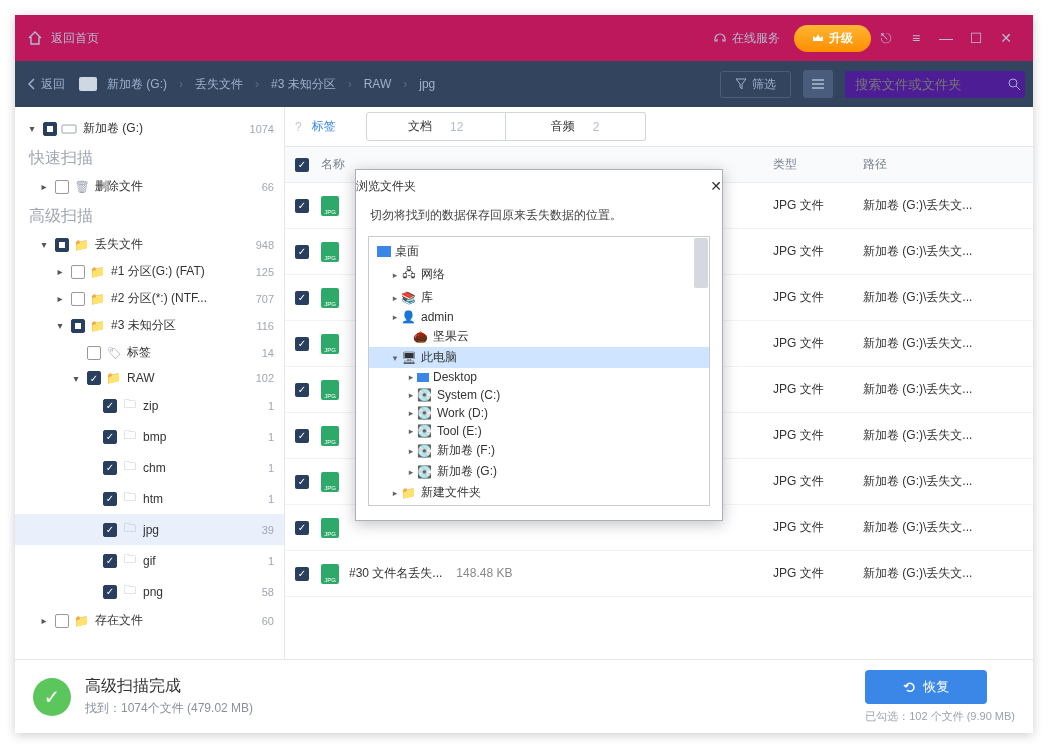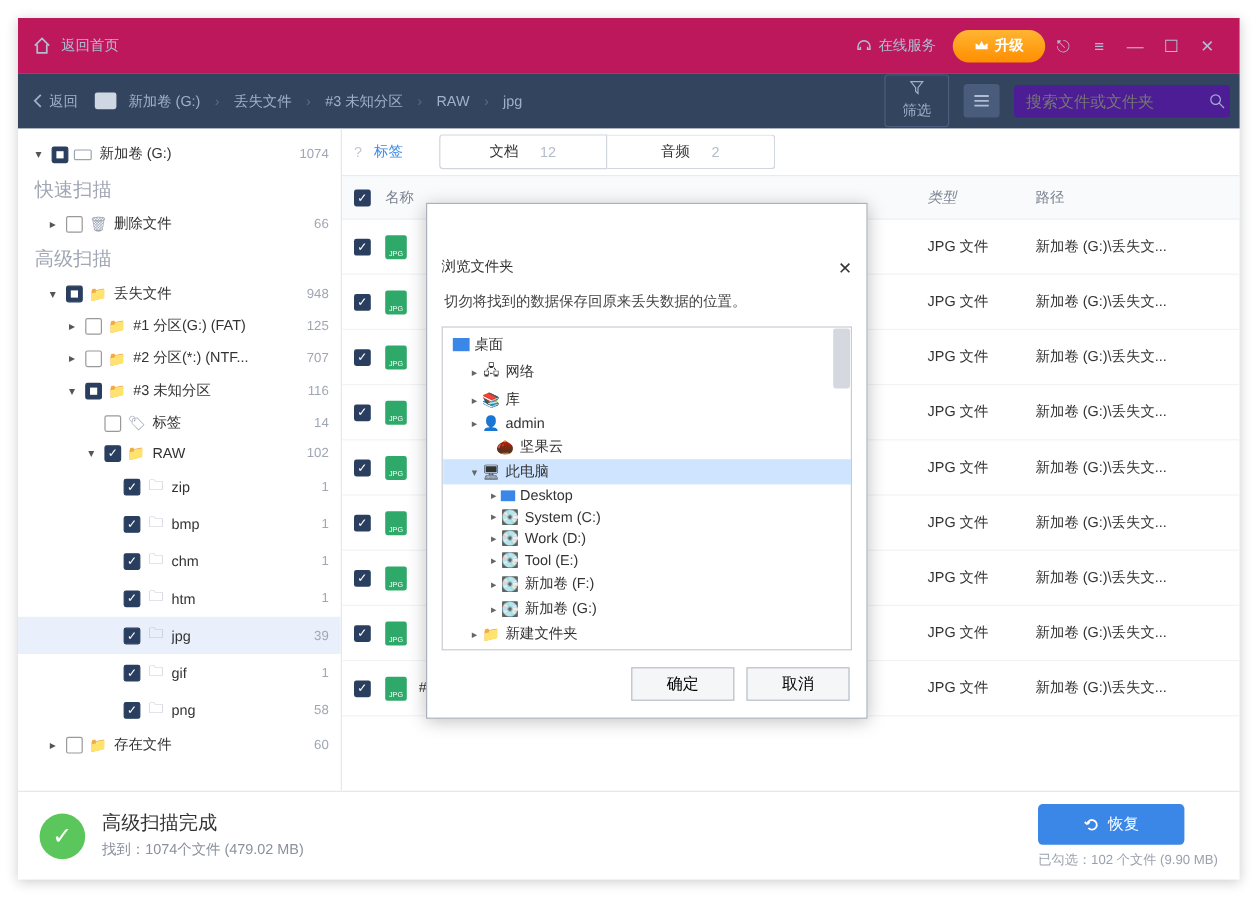--- a/index.html
+++ b/index.html
@@ -10,21 +10,21 @@
 .titlebar .spacer { flex:1; }
 .titlebar .svc { display:flex; align-items:center; gap:5px; margin-right:14px; cursor:pointer; }
 .titlebar .upgrade { background:linear-gradient(#ffb533,#ff8e00); color:#fff; padding:5px 18px; border-radius:14px; display:flex; align-items:center; gap:5px; cursor:pointer;font-weight:bold; }
 .titlebar .winbtn { width:30px; text-align:center; font-size:14px; cursor:pointer; }
 .toolbar { height:46px; background:#33445f; display:flex; align-items:center; padding:0 12px; color:#9fb0cc; gap:6px; }
 .toolbar .back { cursor:pointer; display:flex; align-items:center; gap:4px; margin-right:8px; }
 .toolbar .disk-ico{width:18px;height:14px;background:#cfd7e3;border-radius:2px;margin-right:4px;position:relative;}
 .toolbar .crumb{cursor:pointer;}
 .toolbar .sep{margin:0 6px;color:#5a6b88;}
 .toolbar .spacer{flex:1;}
-.toolbar .filter{border:1px solid #4a5d7d;padding:4px 14px;border-radius:3px;display:flex;align-items:center;gap:5px;cursor:pointer;flex-direction:column;}
+.toolbar .filter{border:1px solid #4a5d7d;padding:4px 14px;border-radius:3px;display:flex;align-items:center;gap:5px;cursor:pointer;}
 .toolbar .viewbtn{width:30px;height:28px;background:#495c7c;border-radius:3px;display:flex;align-items:center;justify-content:center;cursor:pointer;margin:0 6px;}
 .toolbar .search{background:#4c1d95;border:none;padding:6px 10px;width:180px;color:#9fb0cc;border-radius:3px;}
 .toolbar .search-ico{margin-left:-24px;cursor:pointer;}
 .body{flex:1;display:flex;overflow:hidden;}
 .sidebar{width:270px;border-right:1px solid #e5e7ec;overflow-y:auto;padding:8px 0;}
 .sidebar .row{display:flex;align-items:center;padding:5px 10px;cursor:pointer;white-space:nowrap;}
 .sidebar .row.sel{background:#eaf0fb;}
 .sidebar .arrow{width:14px;text-align:center;color:#555;font-size:10px;}
 .sidebar .chk{width:14px;height:14px;border:1px solid #999;border-radius:2px;margin:0 4px;display:flex;align-items:center;justify-content:center;font-size:10px;}
 .sidebar .chk.on{background:#2a3f5f;border-color:#2a3f5f;color:#fff;}
@@ -38,21 +38,21 @@
 .tabsrow{display:flex;align-items:center;border-bottom:1px solid #e5e7ec;height:40px;padding-left:10px;}
 .tabsrow .qmark{color:#c0c6d0;margin-right:10px;}
 .tabsrow .tag{color:#3a87e8;margin-right:30px;cursor:pointer;}
 .tabsrow .tab{border:1px solid #d0d5de;padding:5px 0;display:flex;align-items:center;cursor:pointer;width:140px;justify-content:center;gap:18px;}
 .tabsrow .tab:first-of-type{border-radius:3px 0 0 3px;}
 .tabsrow .tab:last-of-type{border-left:none;border-radius:0 3px 3px 0;}
 .tabsrow .tab .cnt{color:#b5bcc9;}
 .header{display:flex;align-items:center;background:#f9fafc;border-bottom:1px solid #eceef3;height:36px;padding:0 10px;color:#7a828f;}
 .header .col-chk{width:26px;}
 .header .col-name{flex:1;}
-.header .col-type{width:90px;font-style:italic;}
+.header .col-type{width:90px;}
 .header .col-path{width:160px;}
 .header .chk{width:14px;height:14px;background:#2a3f5f;border-radius:2px;color:#fff;font-size:10px;display:flex;align-items:center;justify-content:center;}
 .list{flex:1;overflow-y:auto;}
 .frow{display:flex;align-items:center;height:46px;border-bottom:1px solid #f2f3f6;padding:0 10px;}
 .frow .col-chk{width:26px;}
 .frow .fico{width:22px;margin-right:6px;}
 .frow .fico div{width:18px;height:20px;background:#2fa96a;border-radius:2px;position:relative;}
 .frow .fico div::after{content:"JPG";position:absolute;bottom:1px;left:0;right:0;font-size:6px;color:#fff;text-align:center;}
 .frow .col-name{flex:1;white-space:nowrap;overflow:hidden;text-overflow:ellipsis;}
 .frow .fsize{color:#888;margin-left:14px;}
@@ -61,21 +61,21 @@
 .footer{height:74px;border-top:1px solid #e5e7ec;display:flex;align-items:center;padding:0 18px;}
 .footer .okico{width:38px;height:38px;border-radius:50%;background:#5bc65b;display:flex;align-items:center;justify-content:center;color:#fff;font-size:20px;margin-right:14px;}
 .footer .txt1{color:#333;font-size:16px;}
 .footer .txt2{color:#8a909c;margin-top:3px;}
 .footer .spacer{flex:1;}
 .footer .restorebox{text-align:right;}
 .footer .restore{background:#3a87e8;color:#fff;padding:8px 38px;border:none;border-radius:4px;cursor:pointer;display:flex;align-items:center;gap:6px;font-size:13px;}
 .footer .selinfo{color:#9aa1ad;font-size:11px;margin-top:5px;}
 
 .dialog{position:absolute;left:340px;top:154px;width:368px;background:#fff;border:1px solid #aab1bd;box-shadow:0 3px 14px rgba(0,0,0,0.25);}
-.dialog .dtitle{display:flex;align-items:flex-end;padding:8px 12px;font-size:12px;margin-top:36px;}
+.dialog .dtitle{display:flex;align-items:flex-start;padding:8px 0;font-size:12px;}
 .dialog .dclose{margin-left:auto;cursor:pointer;font-size:14px;}
 .dialog .dmsg{padding:4px 14px 12px;color:#444;}
 .dialog .tree{margin:0 12px 14px;border:1px solid #c7ccd4;height:270px;overflow-y:auto;padding:4px 0;position:relative;}
 .dialog .tree .sbar{position:absolute;right:1px;top:1px;width:14px;height:50px;background:#d5d9df;border-radius:2px;}
 .dialog .trow{display:flex;align-items:center;padding:2px 6px;cursor:pointer;white-space:nowrap;}
 .dialog .trow.sel{background:#cfe5ff;}
 .dialog .trow .ar{width:12px;text-align:center;color:#666;font-size:9px;}
 .dialog .trow .tico{width:16px;margin-right:4px;text-align:center;}
 .dialog .dbtns{display:flex;justify-content:flex-end;gap:10px;padding:0 14px 14px;}
 .dialog .dbtns button{width:86px;height:28px;border:1px solid #b8bec8;background:#f5f6f8;cursor:pointer;}
@@ -481,18 +481,14 @@
           <span class="ar">▸</span>
           <span class="tico">💽</span>
           <span>新加卷 (G:)</span>
         </div>
       <div class="trow" style="padding-left:20px">
           <span class="ar">▸</span>
           <span class="tico">📁</span>
           <span>新建文件夹</span>
         </div>
     </div>
-    <div class="dbtns">
-      <button>确定</button>
-      <button>取消</button>
-    </div>
   </div>
 </div>
 
 </body></html>

